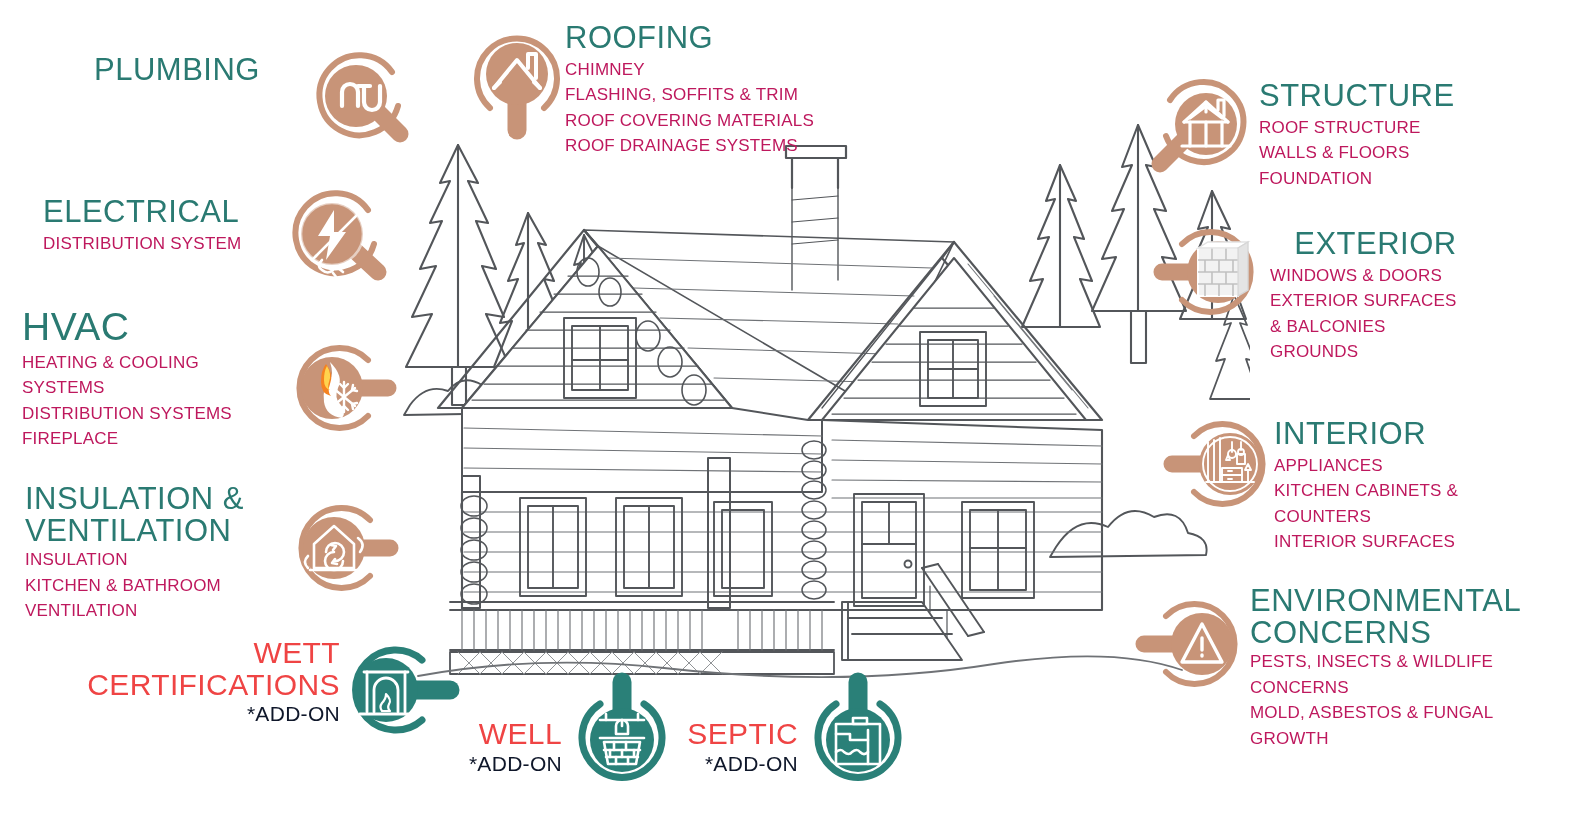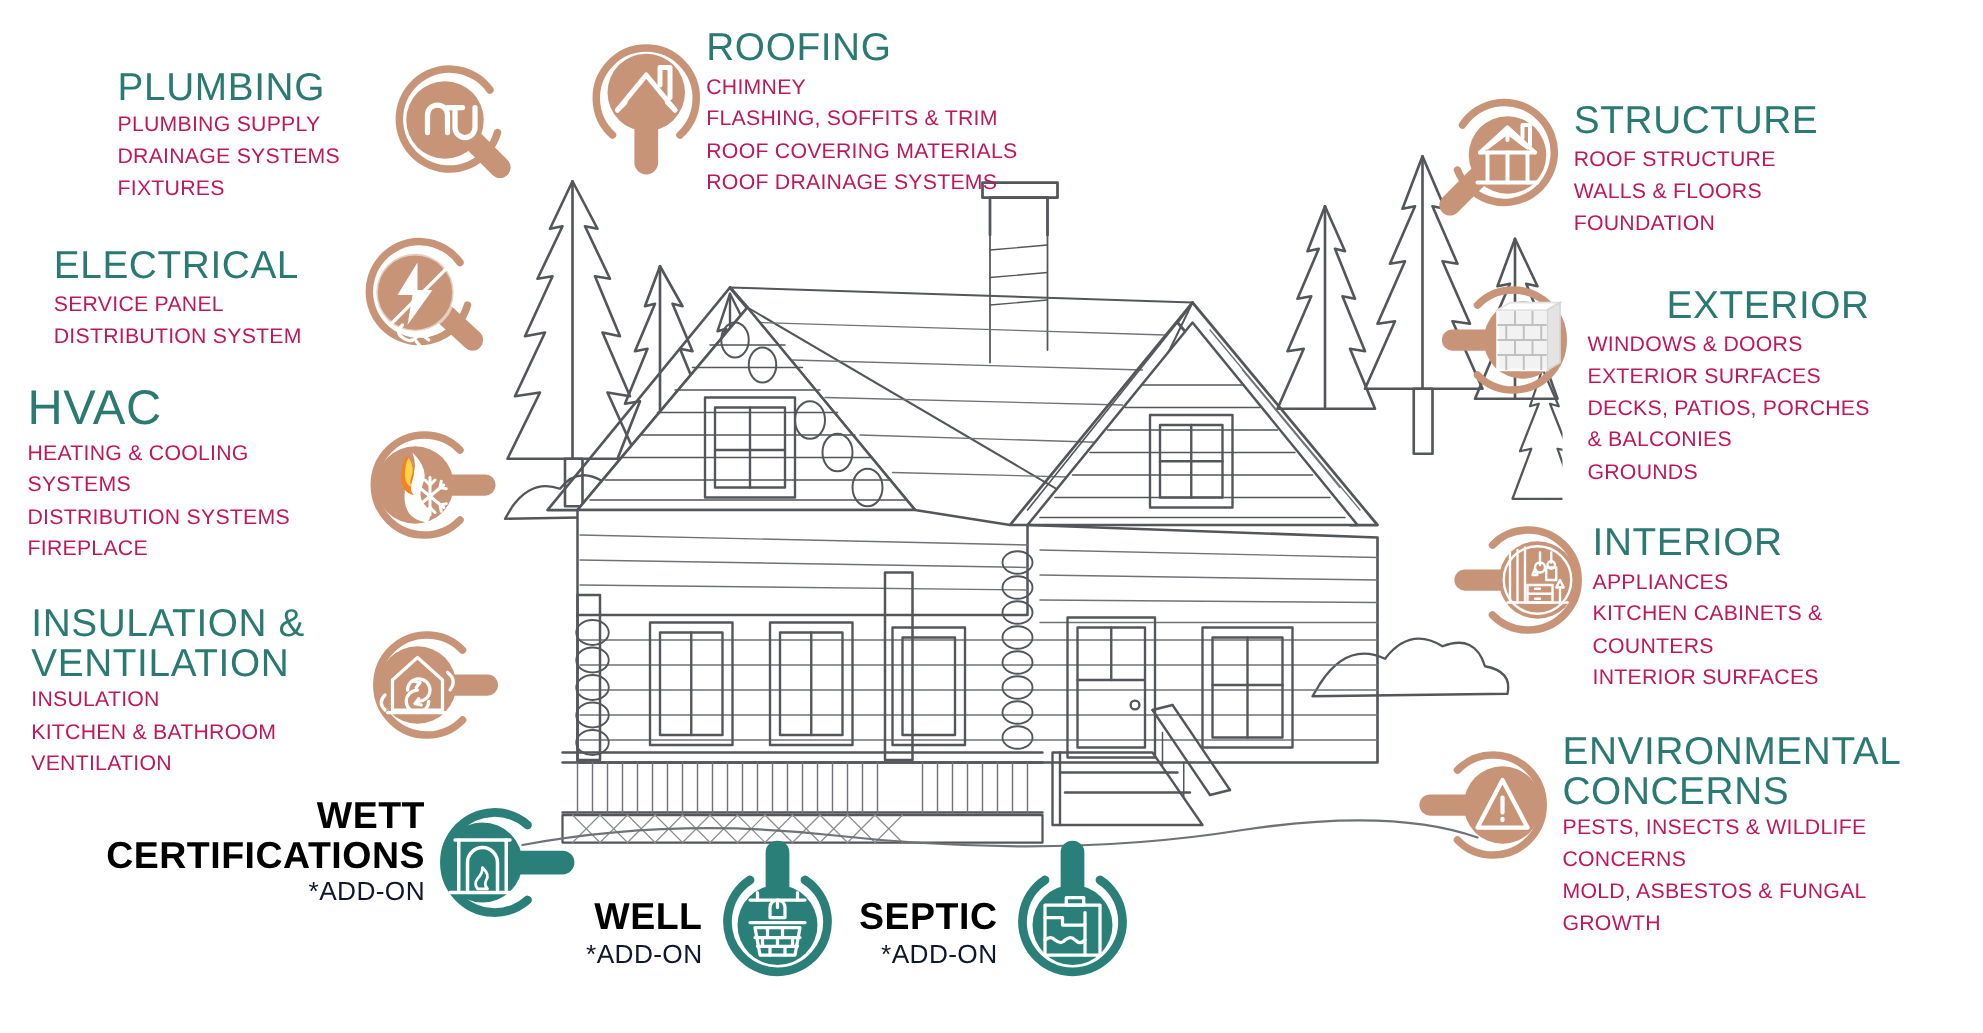--- a/index.html
+++ b/index.html
@@ -42,21 +42,21 @@
   #house { position:absolute; left:402px; top:140px; width:790px; height:540px; }
   #house svg { width:100%; height:100%; display:block; }
 
   #trees-left  { position:absolute; left:400px; top:105px;  width:220px; height:470px; }
   #trees-right { position:absolute; left:1020px; top:105px; width:230px; height:470px; }
   #trees-left svg, #trees-right svg { width:100%; height:100%; display:block; }
 
   
   .addon { position:absolute; text-align:right; }
   .addon .ttl {
-    font-size:30px; color:#000000; font-weight:700; letter-spacing:.4px; line-height:1.05;
+    font-size:30px; color:#ef4444; font-weight:400; letter-spacing:.4px; line-height:1.05;
   }
   .addon .sub {
     font-size:21px; color:#0f172a; letter-spacing:.3px; line-height:1.15;
   }
 </style>
 </head>
 <body>
 
 <div id="stage">
 
@@ -326,31 +326,25 @@
         <path d="M528 446 L528 472" stroke-width="1.2"></path>
         <path d="M545 470 L545 498" stroke-width="1.2"></path>
       </g>
 
       <path d="M16 536 q120 -22 246 -8 q180 20 330 -4 q120 -18 188 6" stroke-width="1.8" stroke="#6f7276"></path>
     </svg>
   </div>
 
   <div class="sect left-al" style="left:94px; top:54px;">
     <h2 style="font-size:31px; margin-bottom:1px;">PLUMBING</h2>
-    <ul>
-      <li>PLUMBING SUPPLY</li>
-      <li>DRAINAGE SYSTEMS</li>
-      <li>FIXTURES</li>
-    </ul>
   </div>
 
   <div class="sect left-al" style="left:43px; top:196px;">
     <h2 style="font-size:31px; margin-bottom:3px;">ELECTRICAL</h2>
     <ul>
-      <li>SERVICE PANEL</li>
       <li>DISTRIBUTION SYSTEM</li>
     </ul>
   </div>
 
   <div class="sect left-al" style="left:22px; top:307px;">
     <h2 style="font-size:39px; margin-bottom:3px;">HVAC</h2>
     <ul>
       <li>HEATING &amp; COOLING</li>
       <li>SYSTEMS</li>
       <li>DISTRIBUTION SYSTEMS</li>
@@ -387,21 +381,20 @@
       <li>WALLS &amp; FLOORS</li>
       <li>FOUNDATION</li>
     </ul>
   </div>
 
   <div class="sect right" style="left:1270px; top:228px;">
     <h2 style="font-size:31px; margin-bottom:3px;text-align:right;">EXTERIOR</h2>
     <ul>
       <li>WINDOWS &amp; DOORS</li>
       <li>EXTERIOR SURFACES</li>
-      <li>DECKS, PATIOS, PORCHES</li>
       <li>&amp; BALCONIES</li>
       <li>GROUNDS</li>
     </ul>
   </div>
 
   <div class="sect right" style="left:1274px; top:418px;">
     <h2 style="font-size:31px; margin-bottom:3px;">INTERIOR</h2>
     <ul>
       <li>APPLIANCES</li>
       <li>KITCHEN CABINETS &amp;</li>

